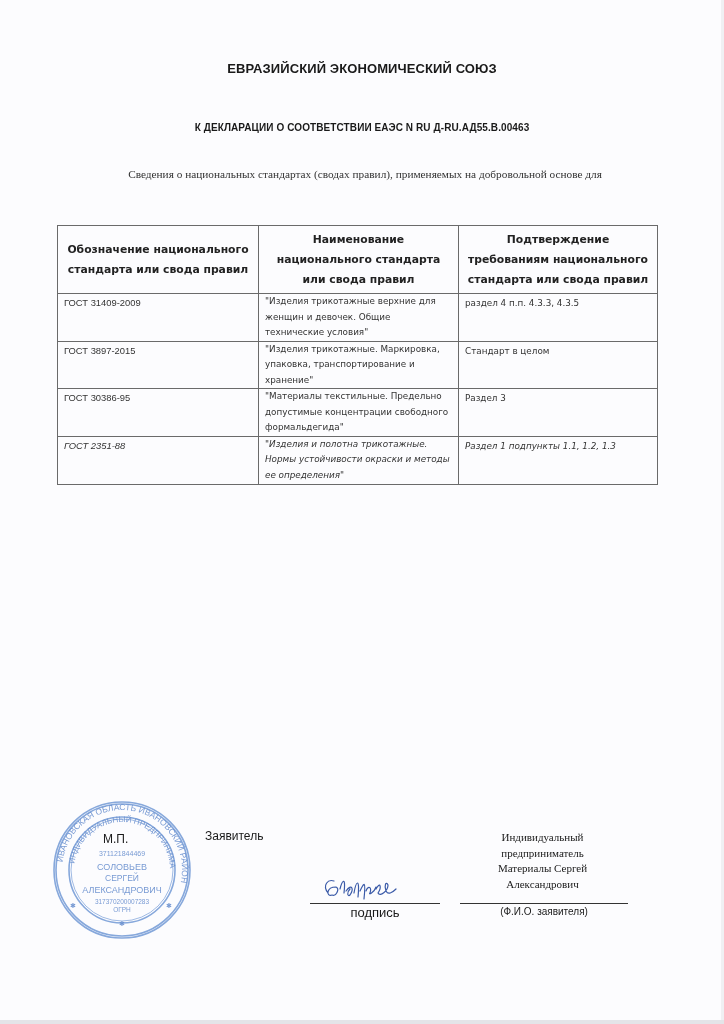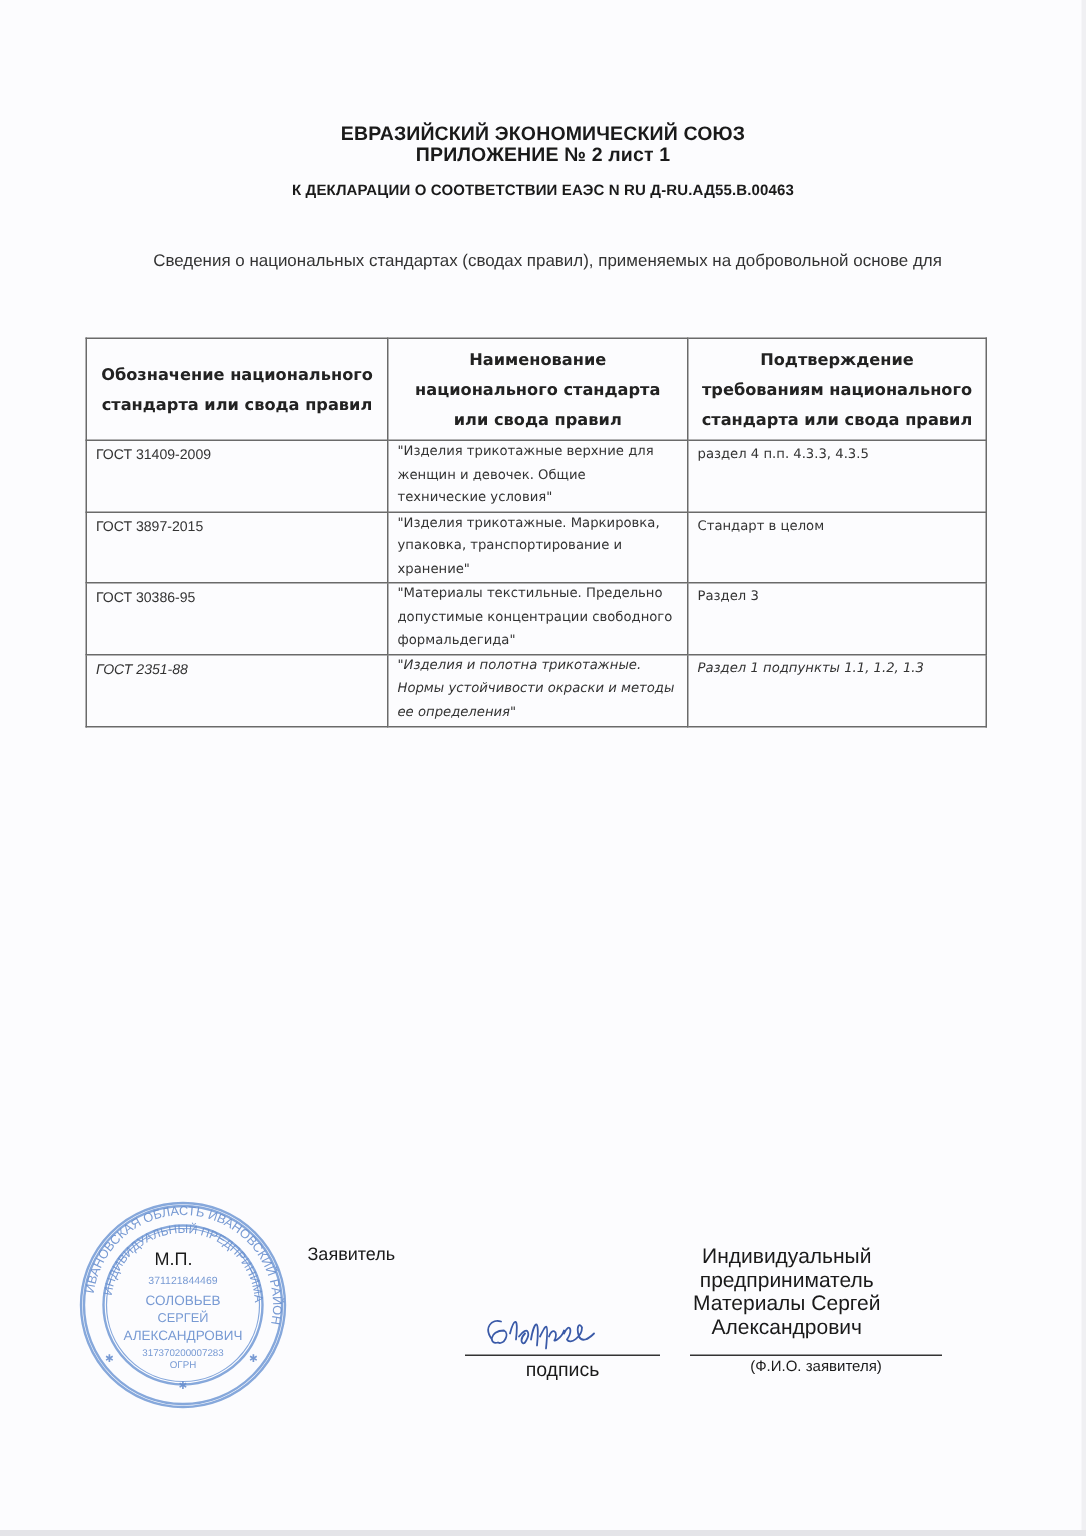--- a/index.html
+++ b/index.html
@@ -10,27 +10,27 @@
     font-family: "Liberation Sans", sans-serif;
   }
   .page { position: absolute; inset: 0; background: #fcfcfe; }
   .edge-bottom { position: absolute; left: 0; right: 0; bottom: 0; height: 4px; background: #e4e4e8; }
   .edge-right { position: absolute; top: 0; bottom: 0; right: 0; width: 3px; background: #f0f0f3; }
 
   .h {
     position: absolute; left: 0; width: 724px; text-align: center;
     font-weight: bold; font-size: 13px; letter-spacing: 0.1px;
   }
-  .h1 { top: 61px; margin-top: 20px; }
+  .h1 { top: 61px; }
   .h2 { top: 95px; }
   .h3 { top: 122px; font-size: 10px; }
 
   .intro {
     position: absolute; left: 60px; width: 610px; text-align: center;
-    font-family: Liberation Sans, sans-serif; font-size: 11.3px; color: #333;
+    font-family: Liberation Serif, serif; font-size: 11.3px; color: #333;
   }
   .intro1 { top: 168px; }
   .intro2 { top: 191px; }
 
   table.std {
     position: absolute; left: 57px; top: 225px;
     border-collapse: collapse; table-layout: fixed;
     width: 600px;
   }
   table.std th, table.std td {
@@ -50,35 +50,34 @@
   table.std tr.r.last { height: 48px; font-style: italic; }
   col.w1 { width: 201px; } col.w2 { width: 200px; } col.w3 { width: 199px; }
 
   .stamp { position: absolute; left: 52px; top: 800px; width: 140px; height: 140px; }
   .mp { position: absolute; left: 103px; top: 832px; font-size: 12px; color: #1a1a1a; }
   .applicant-label { position: absolute; left: 205px; top: 829px; font-size: 12px; }
   .sig-line { position: absolute; left: 310px; top: 903px; width: 130px; border-top: 1px solid #333; }
   .sig-caption { position: absolute; left: 310px; top: 905px; width: 130px; text-align: center; font-size: 13px; }
   .signature { position: absolute; left: 318px; top: 871px; width: 90px; height: 34px; }
   .name-block {
-    position: absolute; left: 437px; top: 830px; width: 175px; text-align: center;
-    font-size: 14px; line-height: 15.5px;
+    position: absolute; left: 455px; top: 830px; width: 175px; text-align: center;
+    font-size: 11px; line-height: 15.5px; font-family: Liberation Serif, serif;
   }
   .name-line { position: absolute; left: 460px; top: 903px; width: 168px; border-top: 1px solid #333; }
   .name-caption { position: absolute; left: 460px; top: 906px; width: 168px; text-align: center; font-size: 10px; }
 </style>
 </head>
 <body>
 
 <div class="page">
   <div class="edge-right"></div>
   <div class="edge-bottom"></div>
 
   <div class="h h1">ЕВРАЗИЙСКИЙ ЭКОНОМИЧЕСКИЙ СОЮЗ</div>
-  <div class="h h2">ПРИЛОЖЕНИЕ № 2 лист 1</div>
   <div class="h h3">К ДЕКЛАРАЦИИ О СООТВЕТСТВИИ ЕАЭС N RU Д-RU.АД55.В.00463</div>
 
   <div class="intro intro1">Сведения о национальных стандартах (сводах правил), применяемых на добровольной основе для</div>
 
   <table class="std">
     <colgroup>
         <col class="w1">
         <col class="w2">
         <col class="w3">
       </colgroup>

